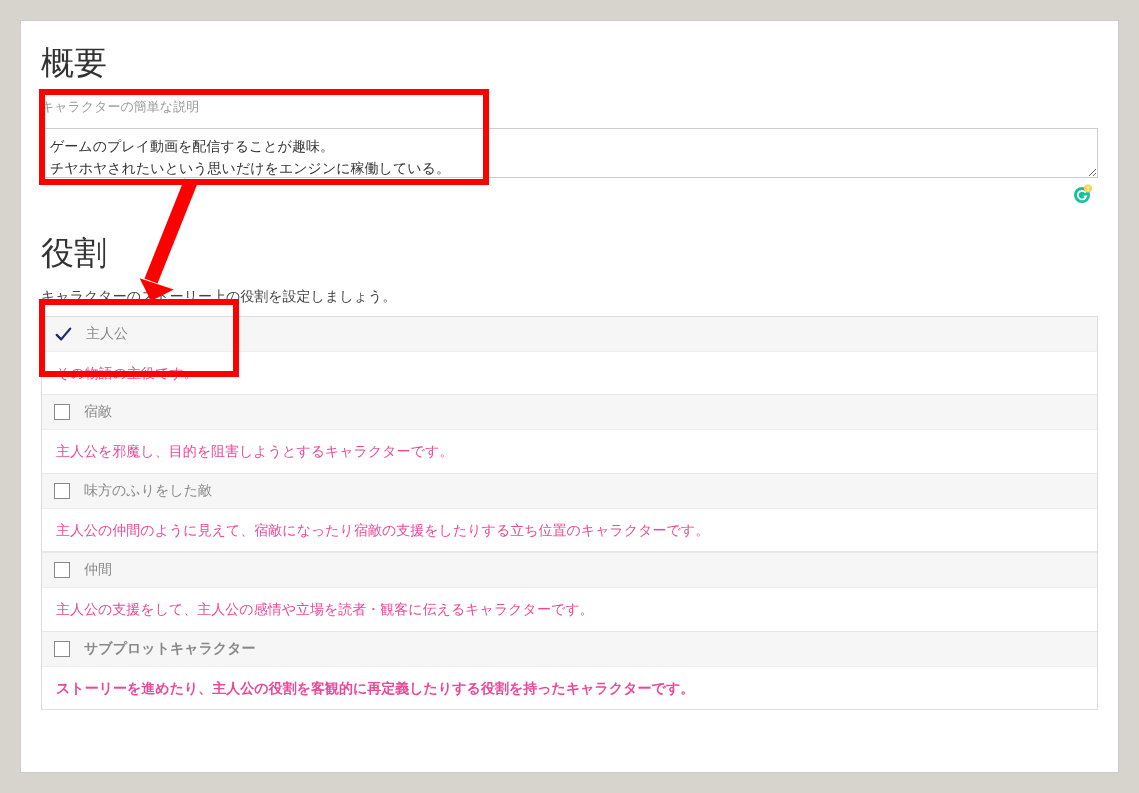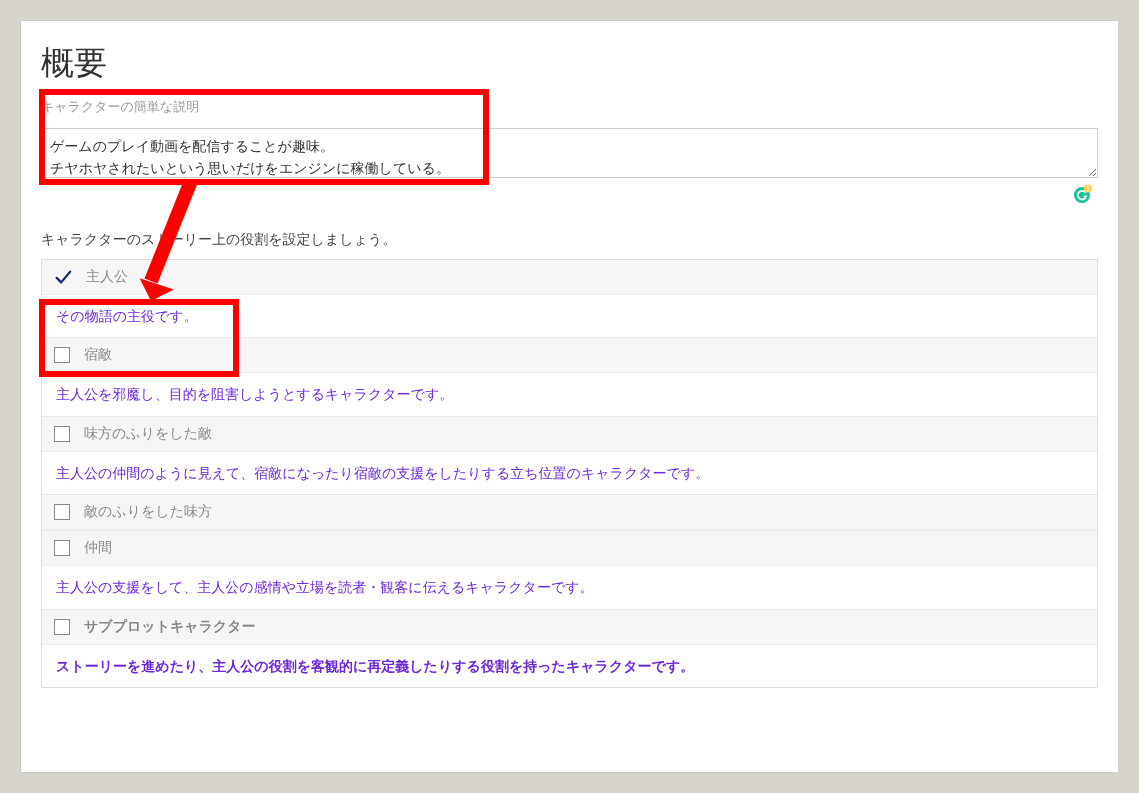--- a/index.html
+++ b/index.html
@@ -92,21 +92,21 @@
       height: 18px;
     }
     .role-checkbox.checked svg { display:block; }
     .role-name {
       font-size: 14px;
       color: #888;
     }
     .role-desc {
       padding: 10px 14px;
       font-size: 14px;
-      color: #6d28d9;
+      color: #ec4899;
       line-height: 1.6;
     }
     
     .anno {
       position: absolute;
       border: 6px solid #ff0000;
       pointer-events: none;
       z-index: 50;
     }
     .arrow {
@@ -129,20 +129,21 @@
       <svg width="20" height="20" viewBox="0 0 20 20">
         <circle cx="10" cy="11" r="8" fill="#15c39a"></circle>
         <path d="M13.2 8.2a4.3 4.3 0 1 0 1 4.1h-1.7" fill="none" stroke="#fff" stroke-width="1.8" stroke-linecap="round"></path>
         <circle cx="16" cy="4.5" r="4" fill="#ffd24d"></circle>
         <rect x="15.3" y="2.2" width="1.4" height="3" rx="0.7" fill="#fff"></rect>
         <rect x="15.3" y="5.8" width="1.4" height="1.4" rx="0.7" fill="#fff"></rect>
       </svg>
     </span>
   </div>
 
+  <h2 class="section-title">役割</h2>
   <div class="subsection-desc">キャラクターのストーリー上の役割を設定しましょう。</div>
 
   <div class="role-list" id="role-list">
       <div class="role-item">
         <div class="role-header">
           <span class="role-checkbox checked">
             <svg width="20" height="20" viewBox="0 0 20 20">
               <path d="M3 11 L8 16 L18 4" fill="none" stroke="#1a2a6c" stroke-width="2.5" stroke-linecap="round" stroke-linejoin="round"></path>
             </svg>
           </span>
@@ -158,24 +159,20 @@
         <div class="role-desc">主人公を邪魔し、目的を阻害しようとするキャラクターです。</div>
       </div>
       <div class="role-item">
         <div class="role-header">
           <span class="role-checkbox"></span>
           <span class="role-name">味方のふりをした敵</span>
         </div>
         <div class="role-desc">主人公の仲間のように見えて、宿敵になったり宿敵の支援をしたりする立ち位置のキャラクターです。</div>
       </div>
       <div class="role-item">
-        <div class="role-header">
-          <span class="role-checkbox"></span>
-          <span class="role-name">敵のふりをした味方</span>
-        </div>
       </div>
       <div class="role-item">
         <div class="role-header">
           <span class="role-checkbox"></span>
           <span class="role-name">仲間</span>
         </div>
         <div class="role-desc">主人公の支援をして、主人公の感情や立場を読者・観客に伝えるキャラクターです。</div>
       </div>
       <div class="role-item">
         <div class="role-header">

